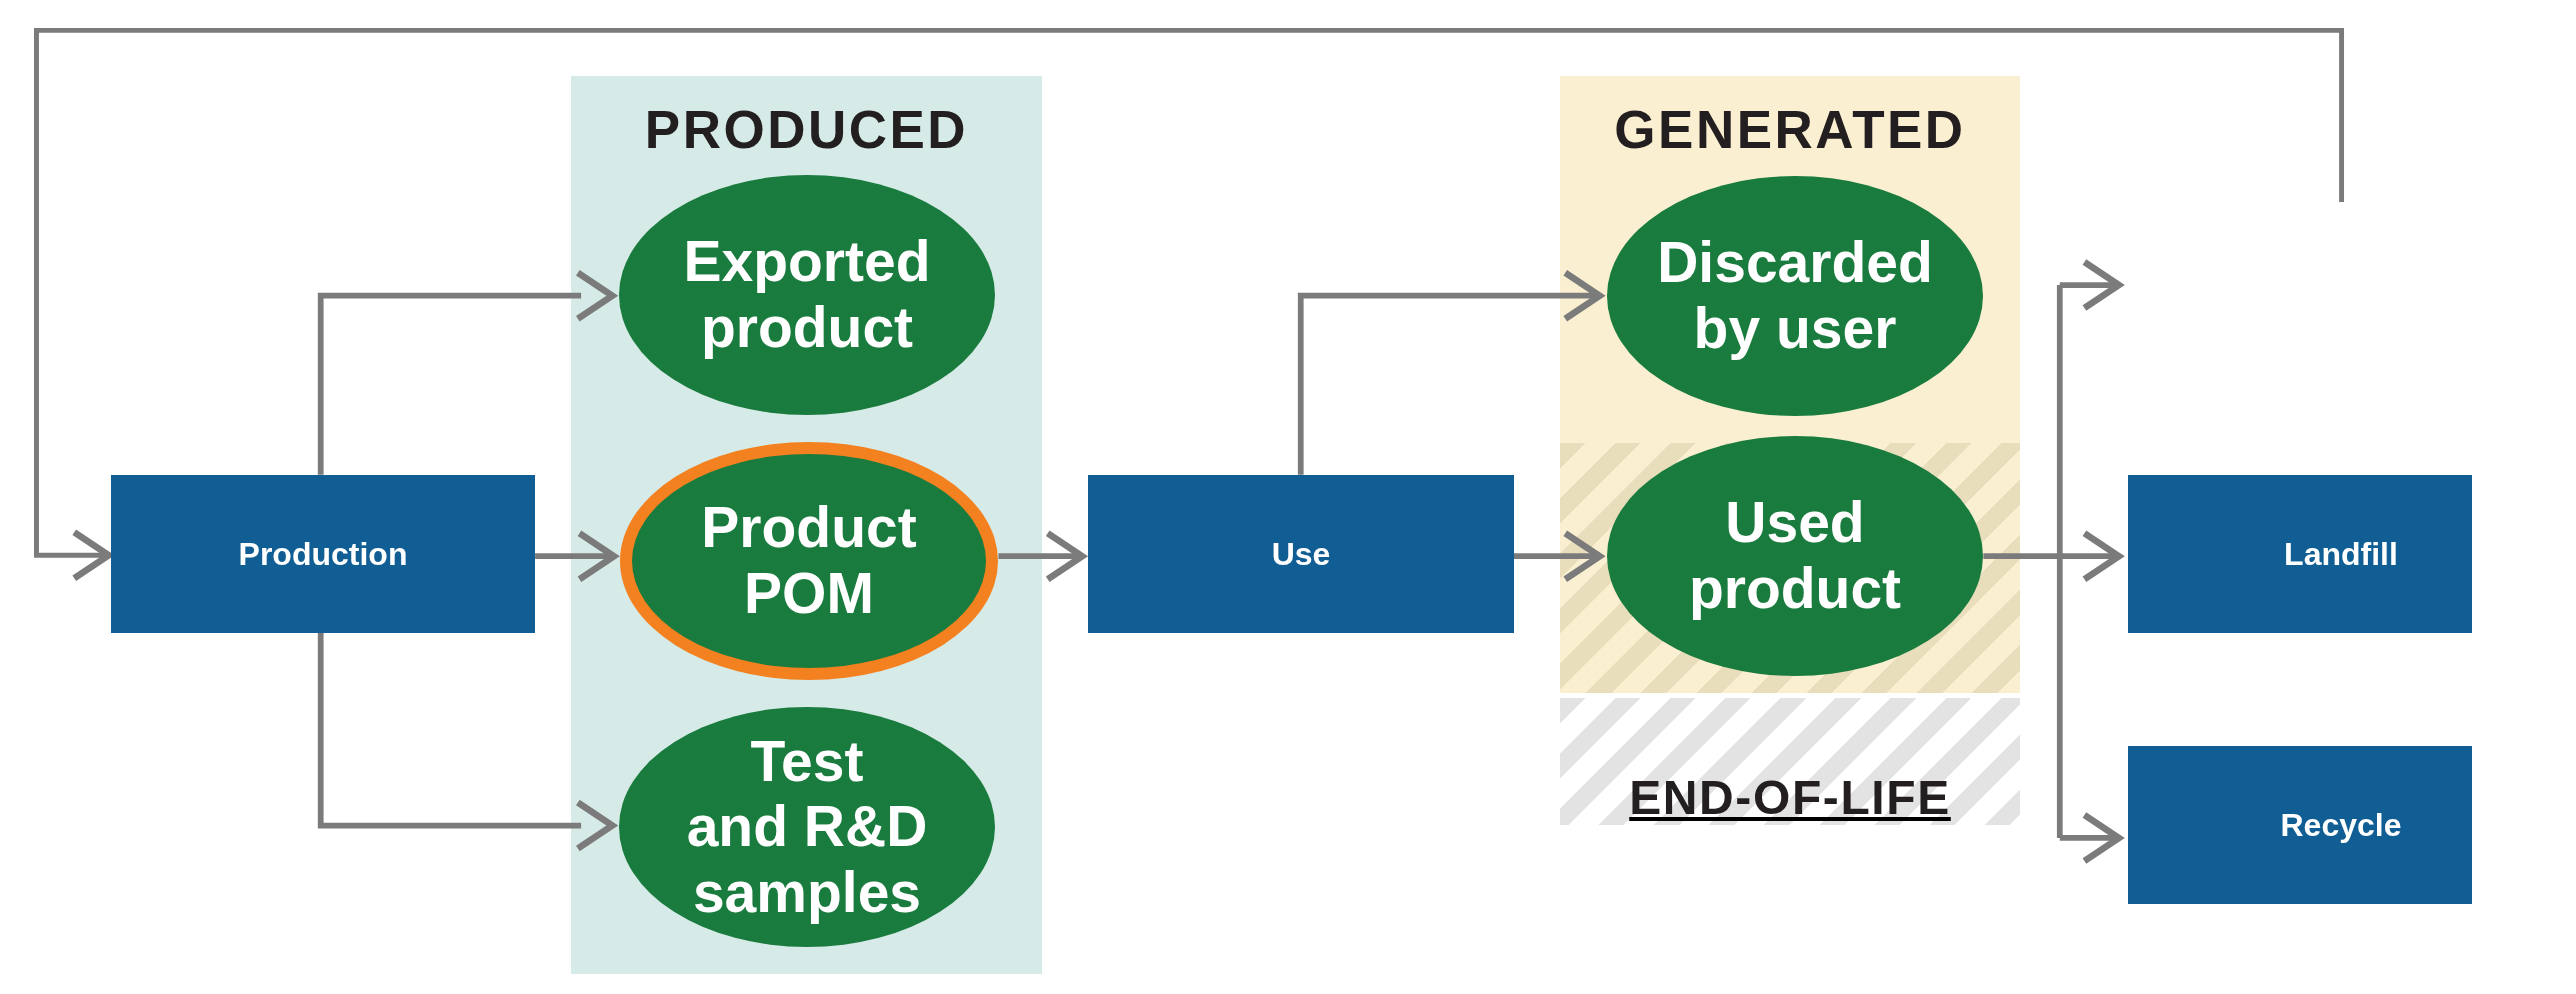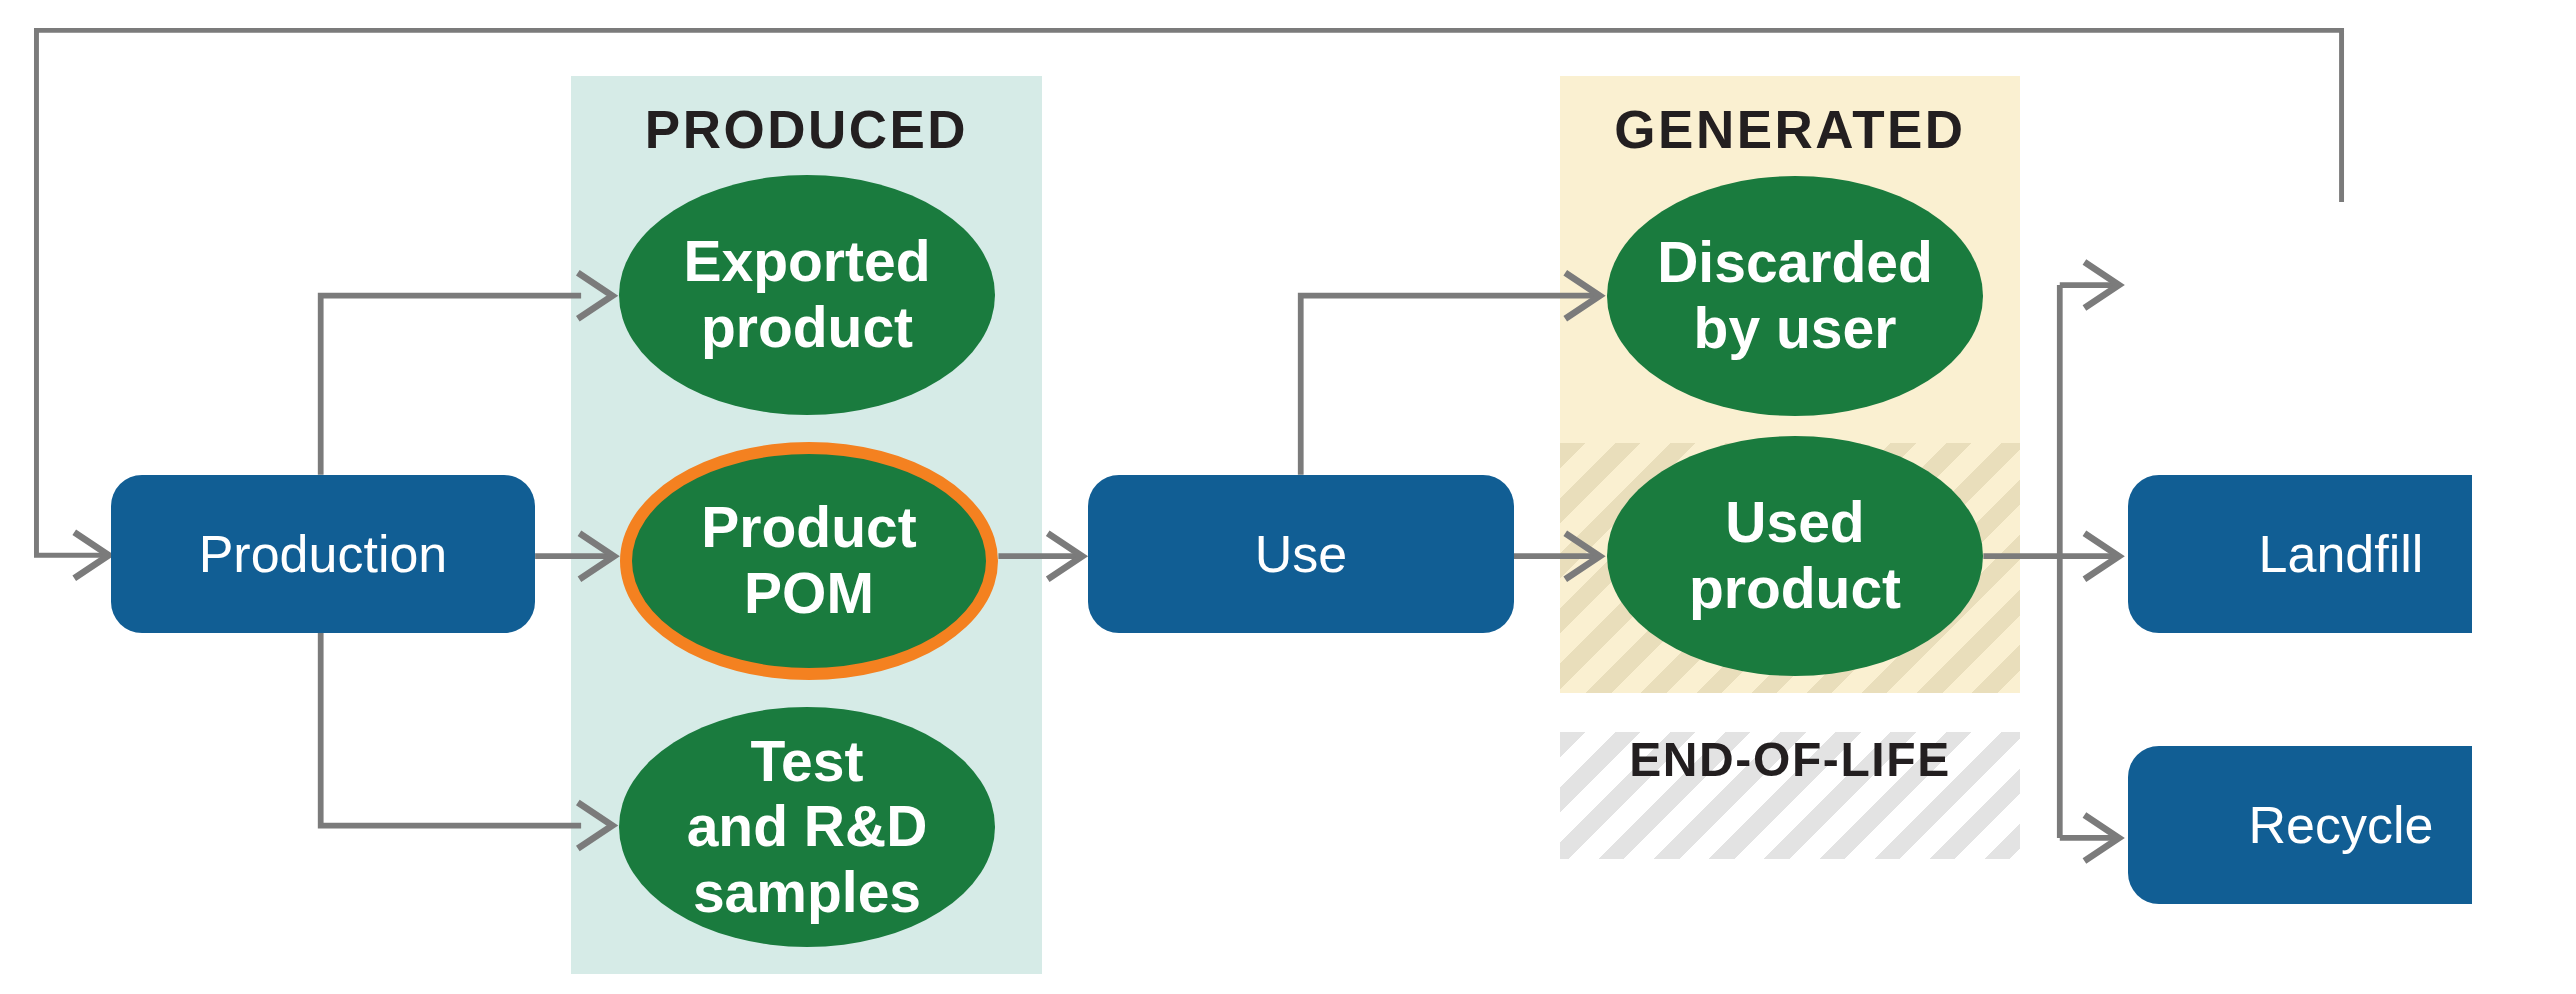--- a/index.html
+++ b/index.html
@@ -5,31 +5,31 @@
   html,body{margin:0;padding:0;background:#ffffff;}
   body{font-family:"Liberation Sans", sans-serif;}
   #stage{position:relative;width:2472px;height:994px;background:#ffffff;overflow:hidden;}
 
   
   .column{position:absolute;}
   .col-produced{left:571px;top:76px;width:471px;height:898px;background:var(--teal-bg);}
   .col-generated{left:1560px;top:76px;width:460px;height:617px;background:var(--tan-bg);}
   .col-generated-hatch{left:1560px;top:443px;width:460px;height:250px;
       background:repeating-linear-gradient(135deg,var(--tan-stripe) 0 18px,transparent 18px 39px);}
-  .col-eol{left:1560px;top:732px;width:460px;height:127px;background:#ffffff;
+  .col-eol{left:1560px;top:698px;width:460px;height:127px;background:#ffffff;
       background-image:repeating-linear-gradient(135deg,var(--gray-stripe) 0 18px,transparent 18px 39px);
-      display:flex;align-items:flex-start;justify-content:center;}
+      display:flex;align-items:flex-end;justify-content:center;text-decoration:underline;}
 
   .col-title{position:absolute;width:100%;text-align:center;top:23px;
       font-size:53px;font-weight:bold;letter-spacing:2.5px;color:var(--title-text);}
   .eol-title{font-size:48px;font-weight:bold;letter-spacing:1.6px;color:var(--title-text);}
 
   
   .pbox{position:absolute;background:var(--blue);display:flex;align-items:center;justify-content:center;
-      color:var(--label-text);font-size:52px;font-weight:normal;border-radius:31px;}
+      color:var(--label-text);font-size:32px;font-weight:bold;}
   .box-production{left:111px;top:475px;width:424px;height:158px;}
   .box-use{left:1088px;top:475px;width:426px;height:158px;}
   .box-landfill{left:2128px;top:475px;width:426px;height:158px;}
   .box-export{left:2128px;top:746px;width:426px;height:158px;}
   .box-recycle{left:2127px;top:202px;width:439px;height:159px;border:12.3px solid var(--orange);
       box-sizing:border-box;background:var(--blue);position:absolute;display:flex;align-items:center;justify-content:center;
       color:var(--label-text);font-size:48px;font-weight:bold;}
 
   
   .oval{position:absolute;background:var(--green);border-radius:50%;

